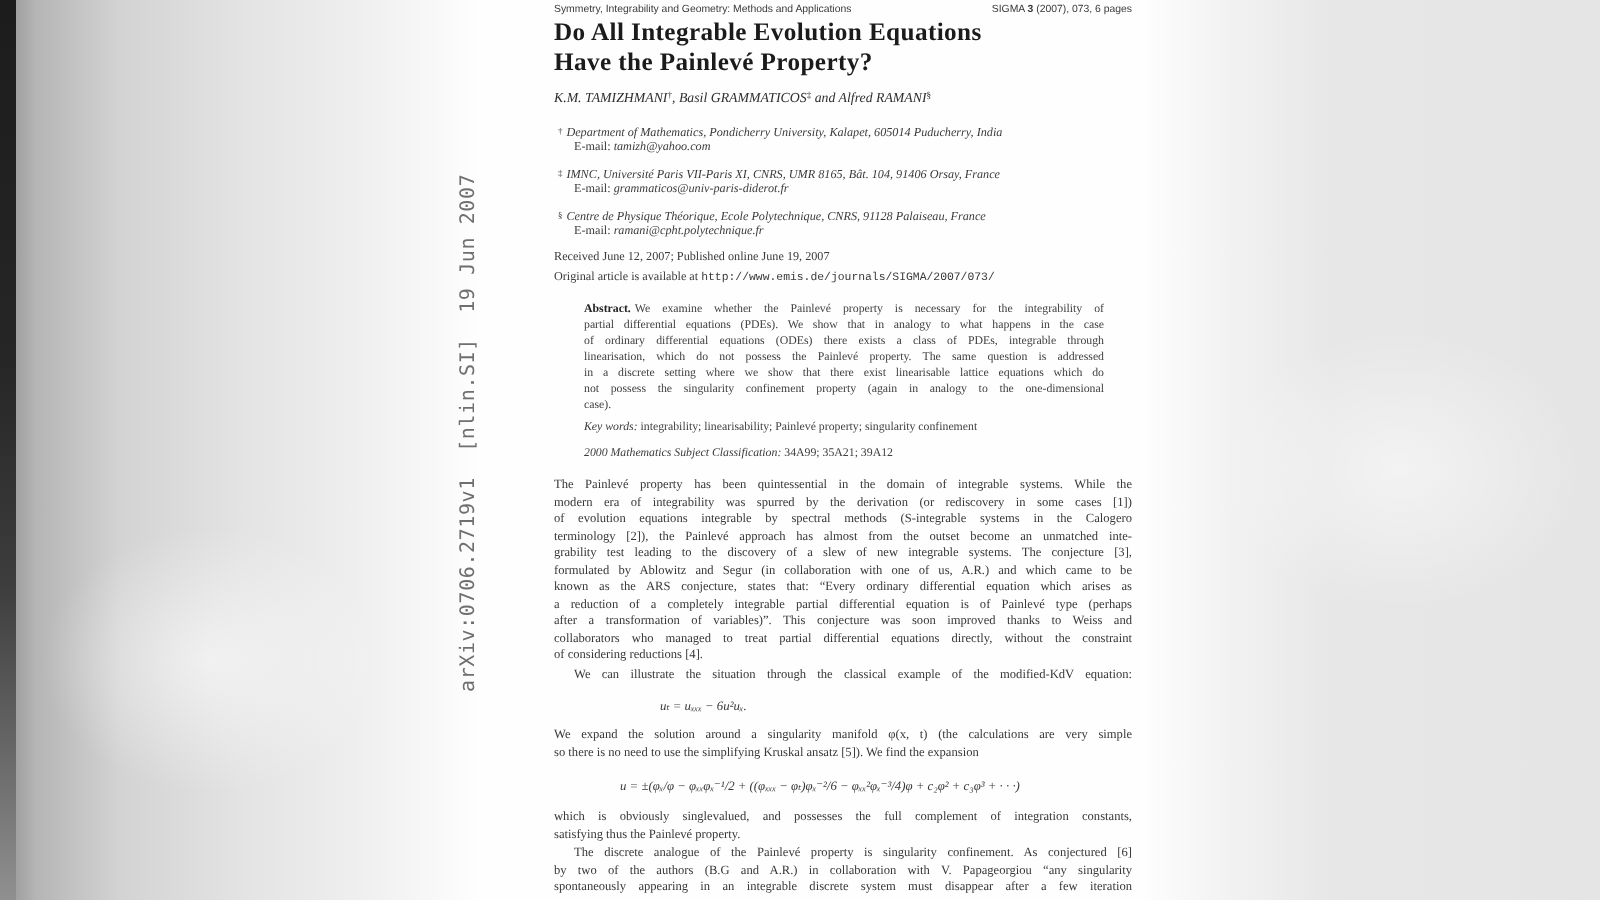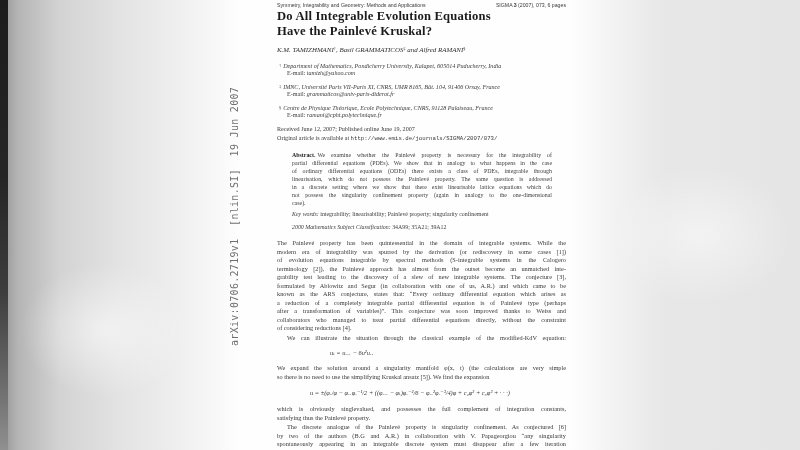--- a/index.html
+++ b/index.html
@@ -62,21 +62,21 @@
 
 <div class="sheet">
 
   <div class="abs stamp">arXiv:0706.2719v1  [nlin.SI]  19 Jun 2007</div>
 
   <div class="abs hdr hdr-left">Symmetry, Integrability and Geometry: Methods and Applications</div>
   <div class="abs hdr hdr-right"><span>SIGMA </span><b>3</b><span> (2007), 073, 6 pages</span></div>
 
   <div class="abs title">
     <div>Do All Integrable Evolution Equations</div>
-    <div>Have the Painlevé Kruskal?</div>
+    <div>Have the Painlevé Property?</div>
   </div>
 
   <div class="abs authors"><span>K.M. TAMIZHMANI</span><span class="mk">†</span><span>, </span><span>Basil GRAMMATICOS</span><span class="mk">‡</span><span> and </span><span>Alfred RAMANI</span><span class="mk">§</span></div>
 
   <div class="abs aff" style="top:63px">
     <div><span class="mk">†</span><span>Department of Mathematics, Pondicherry University, Kalapet, 605014 Puducherry, India</span></div>
     <div class="email"><span class="lbl">E-mail:</span> <span>tamizh@yahoo.com</span></div>
   </div>
 
   <div class="abs aff" style="top:84px">

